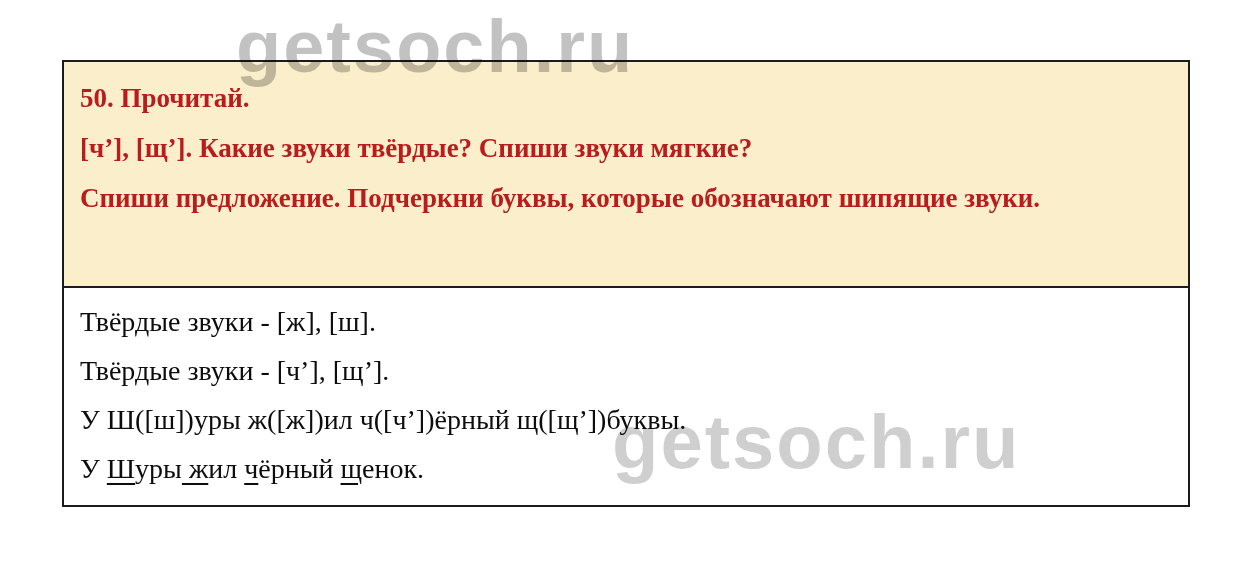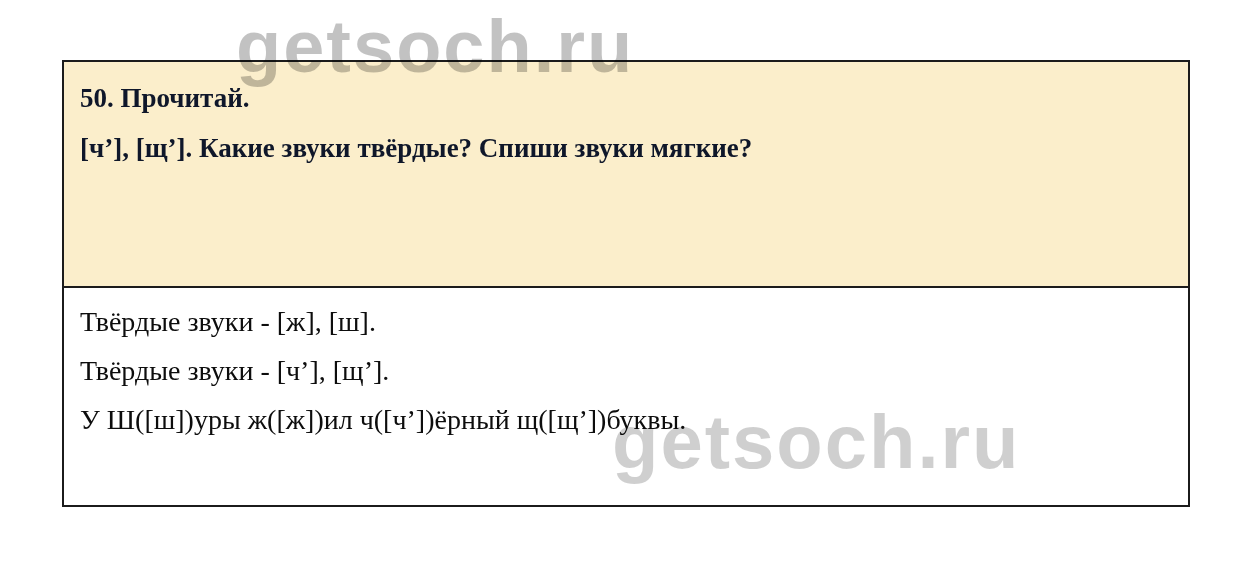--- a/index.html
+++ b/index.html
@@ -35,21 +35,21 @@
     position: absolute;
     left: 62px;
     top: 60px;
     width: 1128px;
     height: 228px;
     background: #FBEECB;
     border: 2px solid #1b1b1b;
     padding: 11px 16px 0 16px;
     font-weight: bold;
     font-size: 27px;
-    color: #0f172a;
+    color: #b91c1c;
     z-index: 1;
   }
   .task-line { line-height: 50px; white-space: nowrap; }
   .task-line.justify-full {
     text-align: justify;
     text-align-last: justify;
     white-space: normal;
   }
   .answer-box {
     position: absolute;
@@ -72,21 +72,23 @@
   }
 </style>
 </head>
 <body>
 
 <div class="watermark wm-top">getsoch.ru</div>
 
 <div class="task-box">
   <div class="task-line">50. Прочитай.</div>
   <div class="task-line">[ч’], [щ’]. Какие звуки твёрдые? Спиши звуки мягкие?</div>
+  <div class="task-line">Спиши предложение. Подчеркни буквы, которые обозначают шипящие звуки.</div>
 </div>
 
 <div class="answer-box">
   <div class="answer-line">Твёрдые звуки - [ж], [ш].</div>
   <div class="answer-line">Твёрдые звуки - [ч’], [щ’].</div>
   <div class="answer-line">У Ш([ш])уры ж([ж])ил ч([ч’])ёрный щ([щ’])буквы.</div>
+  <div class="answer-line"><span>У </span><span class="u">Ш</span><span>уры</span><span class="u"> ж</span><span>ил </span><span class="u">ч</span><span>ёрный </span><span class="u">щ</span><span>енок.</span></div>
 </div>
 
 <div class="watermark wm-bottom">getsoch.ru</div>
 
 </body></html>

